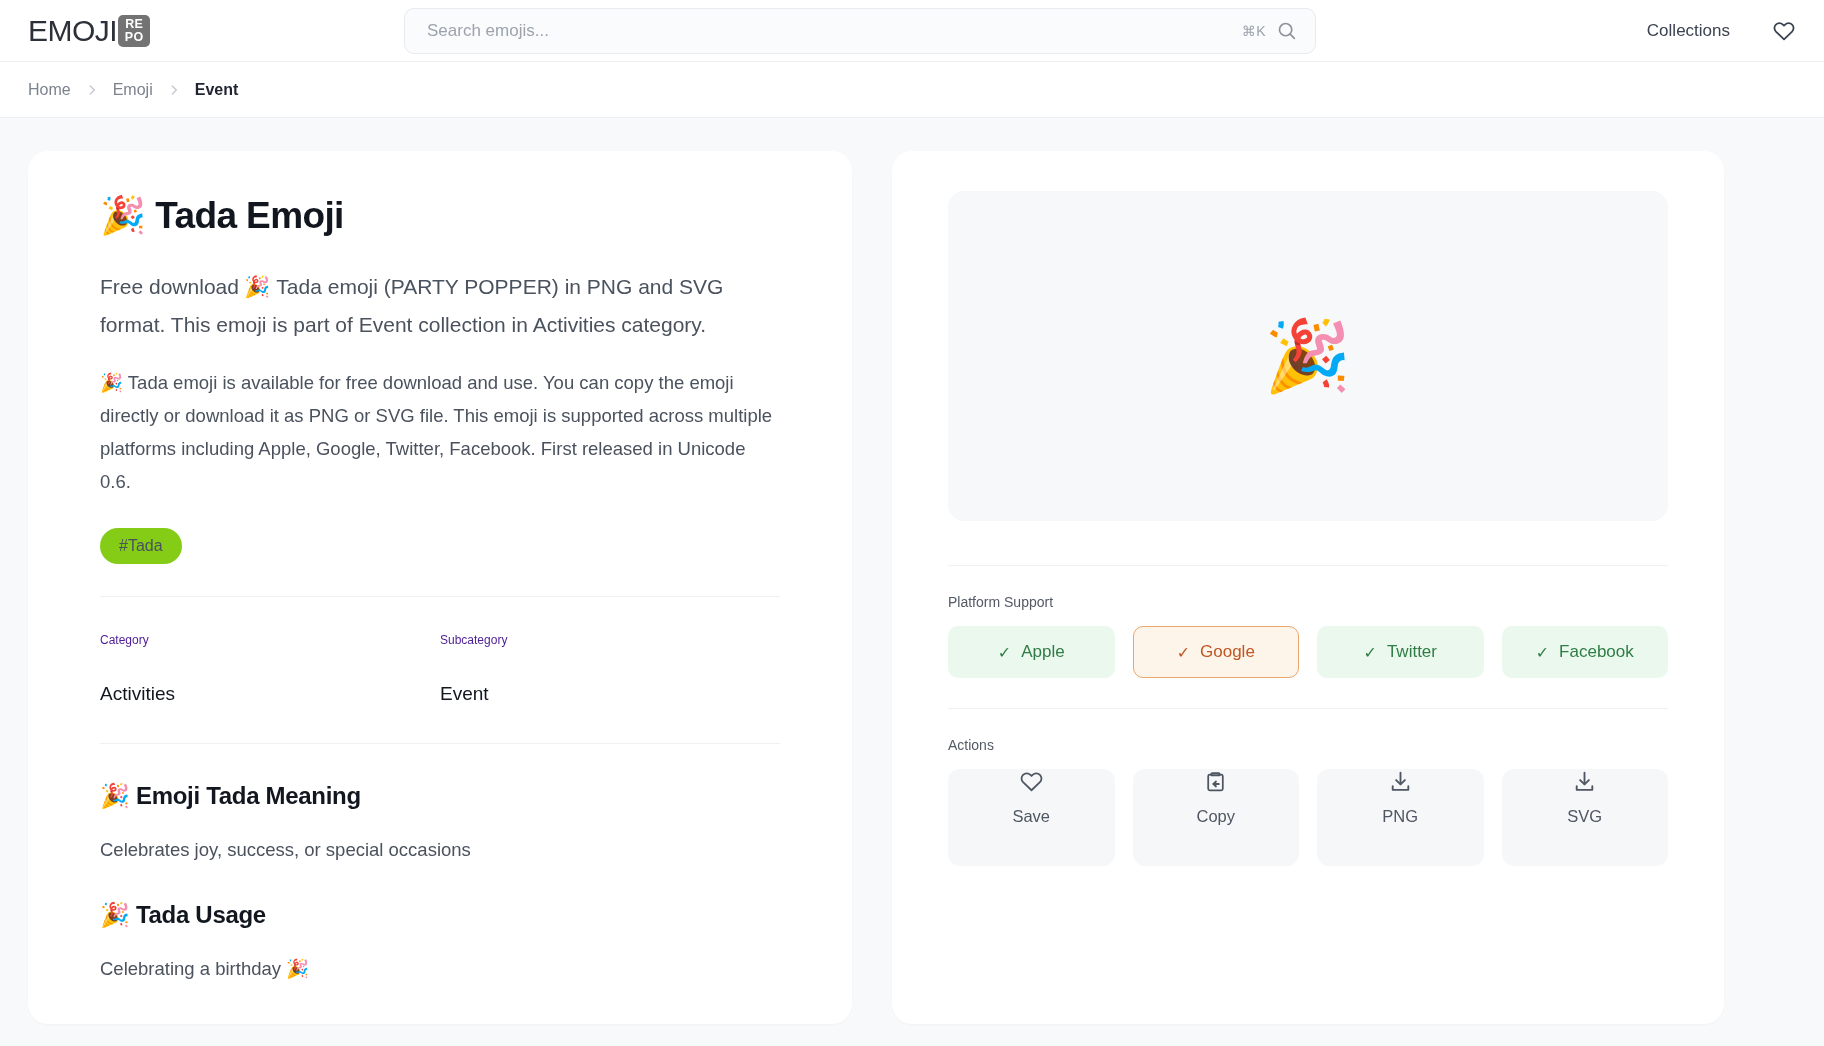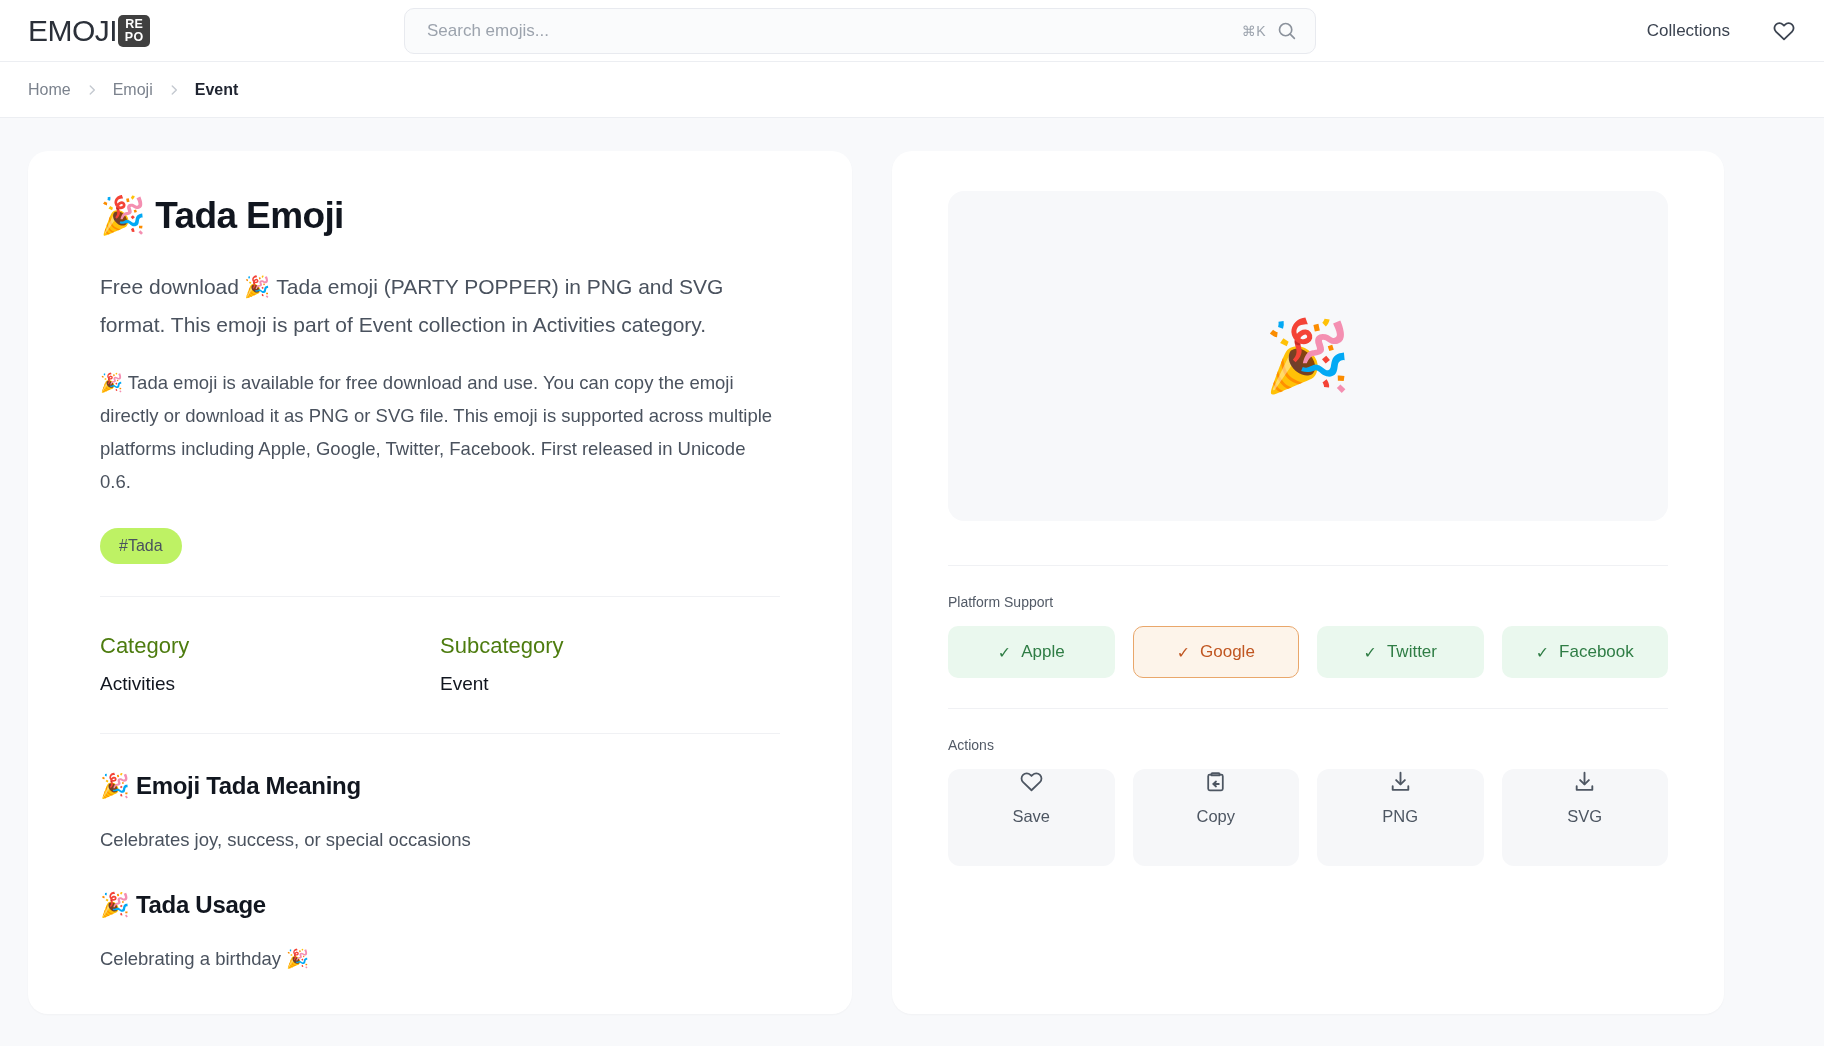--- a/index.html
+++ b/index.html
@@ -37,21 +37,21 @@
   }
   .logo-word {
     font-size: 30px;
     font-weight: 400;
     letter-spacing: -0.5px;
     color: #2b3039;
     line-height: 1;
   }
   .logo-badge {
     margin-left: 1px;
-    background: #404040;
+    background: #737373;
     color: #ffffff;
     border-radius: 5px;
     width: 32px;
     height: 32px;
     display: flex;
     flex-direction: column;
     align-items: center;
     justify-content: center;
     font-size: 12.5px;
     font-weight: 700;
@@ -173,43 +173,43 @@
   }
   .body-para {
     font-size: 18.5px;
     line-height: 33px;
     color: #4a525e;
     margin-bottom: 30px;
   }
 
   .tag-row { display: flex; gap: 10px; margin-bottom: 32px; }
   .tag {
-    background: #bef264;
+    background: #84cc16;
     color: #4a525e;
     border-radius: 999px;
     padding: 9px 19px;
     font-size: 16px;
     cursor: pointer;
   }
 
   .divider {
     height: 1px;
     background: #f0f1f4;
     border: 0;
   }
 
   .meta-grid {
     display: flex;
     padding: 36px 0 38px 0;
   }
   .meta-col { width: 345px; }
   .meta-label {
-    font-size: 22px;
-    color: #4d7c0f;
-    margin-bottom: 14px;
+    font-size: 12px;
+    color: #4c1d95;
+    margin-bottom: 36px;
   }
   .meta-value {
     font-size: 19px;
     color: #11161f;
   }
 
   .section { padding-top: 38px; }
   .section-title {
     font-size: 24px;
     font-weight: 700;

